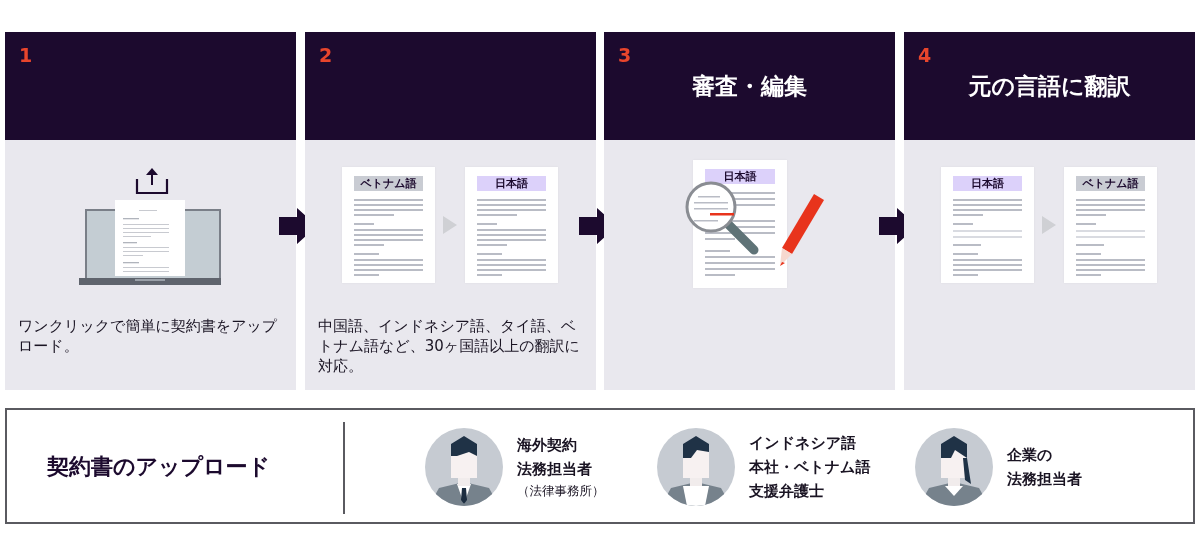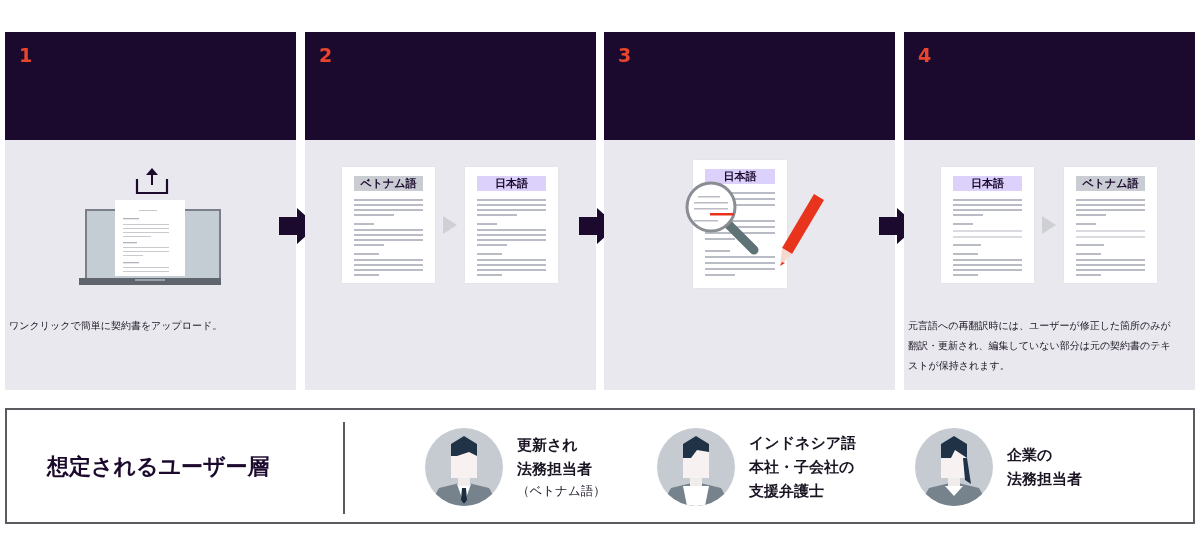--- a/index.html
+++ b/index.html
@@ -8,21 +8,21 @@
     font-family: "DejaVu Sans", "Liberation Sans", sans-serif; color: #1a1423;
   }
   .step { position: absolute; top: 32px; width: 291px; height: 358px; }
   .step-head {
     height: 108px; background: #1c0a2e; position: relative; color: #ffffff;
     display: flex; align-items: center; justify-content: center; text-align: center;
   }
   .step-num { position: absolute; left: 14px; top: 12px; color: #e8452c; font-size: 19px; font-weight: bold; }
   .step-title { font-size: 23px; font-weight: bold; line-height: 32px; white-space: pre-line; }
   .step-body { height: 250px; background: #e9e8ee; position: relative; }
-  .step-desc { position: absolute; left: 4px; right: 16px; top: 176px; font-size: 10px; line-height: 20px; color: #1a1423; }
+  .step-desc { position: absolute; left: 13px; right: 16px; top: 176px; font-size: 15px; line-height: 20px; color: #1a1423; }
   .arrow { position: absolute; width: 40px; height: 40px; top: 206px; }
   .doc { position: absolute; background: #ffffff; box-shadow: 0 0 2px rgba(0,0,0,0.06); }
   .doc-tag { position: absolute; left: 12px; right: 12px; top: 9px; height: 15px; font-size: 11px; font-weight: bold; text-align: center; line-height: 15px; color: #1c0a2e; }
   .tag-gray { background: #c9ccd3; }
   .tag-purple { background: #dcd1fa; }
   .line { position: absolute; height: 1.5px; background: #b9bcc5; }
   .small-tri { position: absolute; width: 0; height: 0; border-top: 9px solid transparent; border-bottom: 9px solid transparent; border-left: 14px solid #cfd0d4; }
   .users-box { position: absolute; left: 5px; top: 408px; width: 1190px; height: 116px; border: 2px solid #5a5a60; background: #ffffff; }
   .users-title { position: absolute; left: 40px; top: 42px; font-size: 22px; font-weight: bold; color: #1c0a2e; }
   .users-divider { position: absolute; left: 336px; top: 12px; width: 2px; height: 92px; background: #5a5a60; }
@@ -104,30 +104,32 @@
       <div class="line" style="left:12px;right:12px;top:62px;"></div>
       <div class="line" style="left:12px;right:12px;top:67px;"></div>
       <div class="line" style="left:12px;right:12px;top:72px;"></div>
       <div class="line" style="left:12px;width:30px;top:77px;"></div>
       <div class="line" style="left:12px;width:25px;top:86px;"></div>
       <div class="line" style="left:12px;right:12px;top:92px;"></div>
       <div class="line" style="left:12px;right:12px;top:97px;"></div>
       <div class="line" style="left:12px;right:12px;top:102px;"></div>
       <div class="line" style="left:12px;width:25px;top:107px;"></div>
     </div>
+    <div class="step-desc">中国語、インドネシア語、タイ語、ベトナム語など、30ヶ国語以上の翻訳に対応。</div>
   </div>
 </div>
 
 <svg class="arrow" style="left:579px;" viewBox="0 0 40 40">
   <polygon points="0,11 18,11 18,2 38,20 18,38 18,29 0,29" fill="#1c0a2e"></polygon>
 </svg>
 
 <div class="step" style="left:604px;">
   <div class="step-head">
     <span class="step-num">3</span>
+    <span class="step-title">審査・編集</span>
   </div>
   <div class="step-body">
     <div class="doc" style="left:89px;top:20px;width:94px;height:128px;">
       <div class="doc-tag tag-purple">日本語</div>
       <div class="line" style="left:12px;right:12px;top:32px;"></div>
       <div class="line" style="left:12px;right:12px;top:38px;"></div>
       <div class="line" style="left:12px;right:12px;top:44px;"></div>
       <div class="line" style="left:12px;right:12px;top:60px;"></div>
       <div class="line" style="left:12px;right:12px;top:66px;"></div>
       <div class="line" style="left:12px;right:12px;top:72px;"></div>
@@ -155,20 +157,21 @@
   </div>
 </div>
 
 <svg class="arrow" style="left:879px;" viewBox="0 0 40 40">
   <polygon points="0,11 18,11 18,2 38,20 18,38 18,29 0,29" fill="#1c0a2e"></polygon>
 </svg>
 
 <div class="step" style="left:904px;">
   <div class="step-head">
     <span class="step-num">4</span>
+    <span class="step-title">元の言語に翻訳</span>
   </div>
   <div class="step-body">
     <div class="doc" style="left:37px;top:27px;width:93px;height:116px;">
       <div class="doc-tag tag-purple">日本語</div>
       <div class="line" style="left:12px;right:12px;top:32px;"></div>
       <div class="line" style="left:12px;right:12px;top:37px;"></div>
       <div class="line" style="left:12px;right:12px;top:42px;"></div>
       <div class="line" style="left:12px;width:30px;top:47px;"></div>
       <div class="line" style="left:12px;width:20px;top:56px;"></div>
       <div class="line" style="left:12px;right:12px;top:63px;background:#d9dbe1;"></div>
@@ -190,59 +193,58 @@
       <div class="line" style="left:12px;width:20px;top:56px;"></div>
       <div class="line" style="left:12px;right:12px;top:63px;background:#d9dbe1;"></div>
       <div class="line" style="left:12px;right:12px;top:69px;background:#d9dbe1;"></div>
       <div class="line" style="left:12px;width:28px;top:77px;"></div>
       <div class="line" style="left:12px;width:25px;top:86px;"></div>
       <div class="line" style="left:12px;right:12px;top:92px;"></div>
       <div class="line" style="left:12px;right:12px;top:97px;"></div>
       <div class="line" style="left:12px;right:12px;top:102px;"></div>
       <div class="line" style="left:12px;width:25px;top:107px;"></div>
     </div>
-    <div class="step-desc">元言語への再翻訳時には、ユーザーが修正した箇所のみが翻訳・更新され、編集していない部分は元の契約書のテキストが保持されます。</div>
   </div>
 </div>
 
 <div class="users-box">
-  <div class="users-title">想定されるユーザー層</div>
+  <div class="users-title">契約書のアップロード</div>
   <div class="users-divider"></div>
 
   <div class="persona" style="left:418px;">
     <div class="avatar">
       <svg width="78" height="78" viewBox="0 0 78 78">
         <polygon points="4,78 14,60 39,54 64,60 74,78" fill="#76828c"></polygon>
         <polygon points="32,56 46,56 39,76" fill="#ffffff"></polygon>
         <polygon points="37,60 41,60 42,72 39,76 36,72" fill="#1c2d40"></polygon>
         <rect x="33" y="46" width="12" height="12" fill="#f1ecec"></rect>
         <rect x="26" y="22" width="26" height="28" fill="#f7f1f1"></rect>
         <polygon points="26,28 26,16 39,8 52,16 52,28 44,24 32,28" fill="#1f3246"></polygon>
       </svg>
     </div>
     <div class="persona-text">
-      <div>更新され</div>
+      <div>海外契約</div>
       <div>法務担当者</div>
-      <div class="persona-sub">（ベトナム語）</div>
+      <div class="persona-sub">（法律事務所）</div>
     </div>
   </div>
 
   <div class="persona" style="left:650px;">
     <div class="avatar">
       <svg width="78" height="78" viewBox="0 0 78 78">
         <polygon points="4,78 14,60 39,54 64,60 74,78" fill="#76828c"></polygon>
         <polygon points="26,58 52,58 48,78 30,78" fill="#ffffff"></polygon>
         <rect x="33" y="46" width="12" height="12" fill="#f1ecec"></rect>
         <rect x="26" y="22" width="26" height="28" fill="#f7f1f1"></rect>
         <polygon points="26,30 26,16 39,8 52,16 52,24 40,22 34,30" fill="#1f3246"></polygon>
       </svg>
     </div>
     <div class="persona-text">
       <div>インドネシア語</div>
-      <div>本社・子会社の</div>
+      <div>本社・ベトナム語</div>
       <div>支援弁護士</div>
     </div>
   </div>
 
   <div class="persona" style="left:908px;">
     <div class="avatar">
       <svg width="78" height="78" viewBox="0 0 78 78">
         <polygon points="4,78 14,60 39,54 64,60 74,78" fill="#76828c"></polygon>
         <polygon points="30,58 48,58 39,68" fill="#ffffff"></polygon>
         <rect x="33" y="46" width="12" height="12" fill="#f1ecec"></rect>

